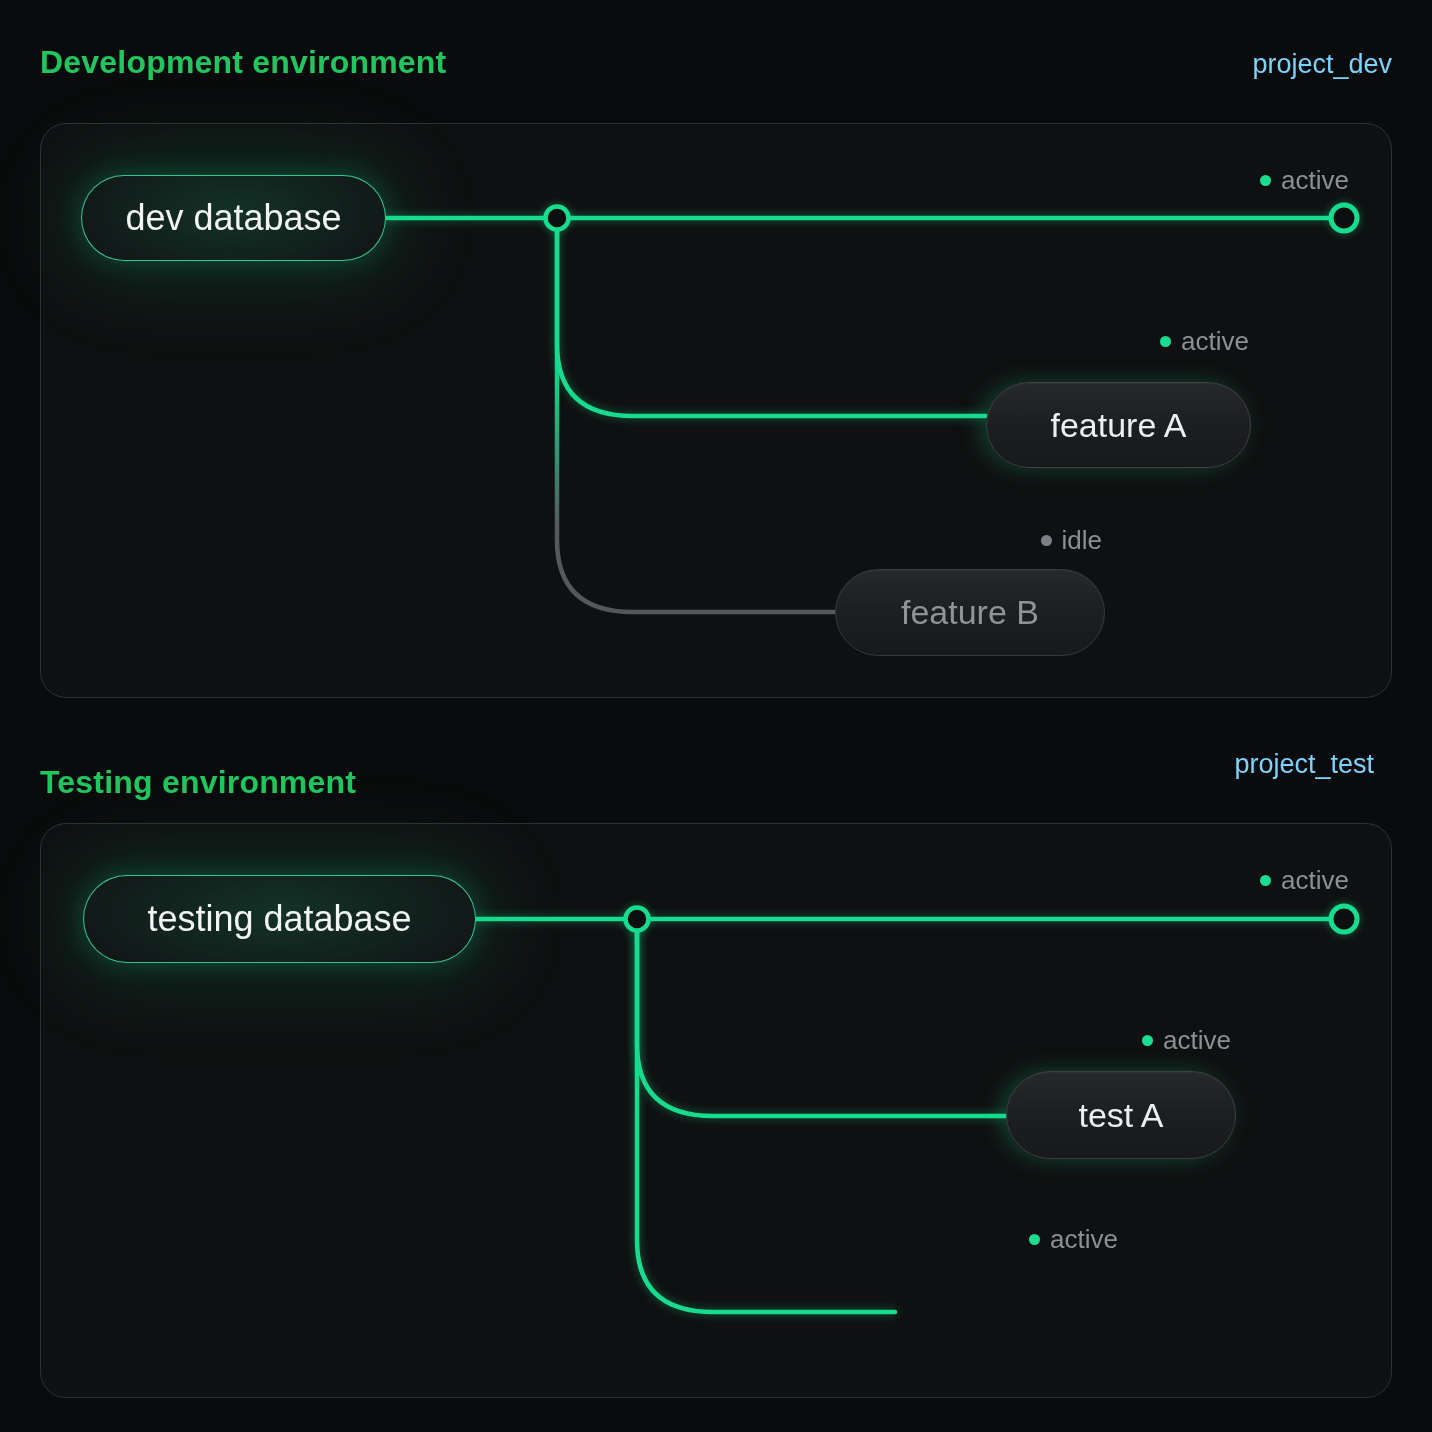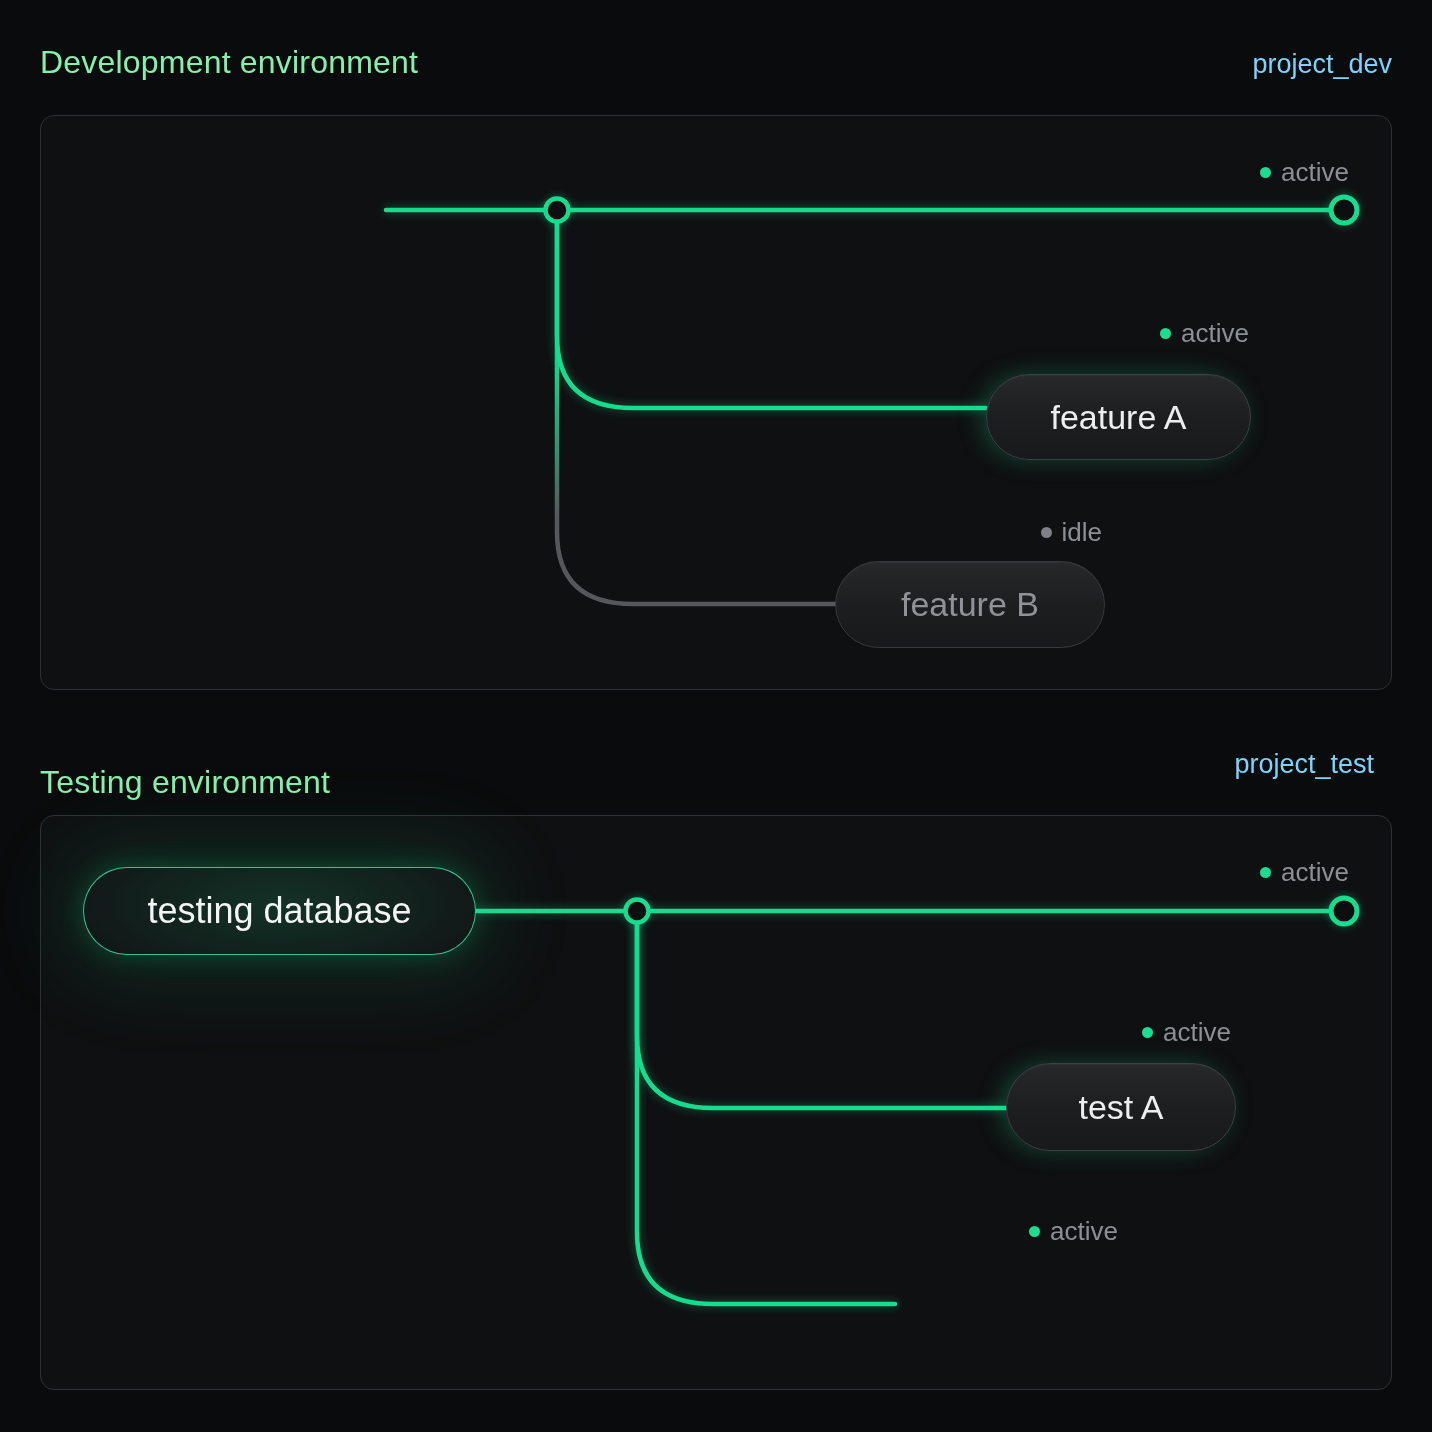--- a/index.html
+++ b/index.html
@@ -1,23 +1,23 @@
 <!DOCTYPE html>
 <html><head>
 <meta charset="utf-8">
 <style>
   html,body{margin:0;padding:0;background:#0a0b0c;}
   .page{position:relative;width:1432px;height:1432px;background:#0a0b0c;
         font-family:"Liberation Sans",sans-serif;overflow:hidden;}
 
-  .section-title{position:absolute;font-size:32px;font-weight:400;color:#86efac;letter-spacing:.2px;}
+  .section-title{position:absolute;font-size:32px;font-weight:700;color:#22c55e;letter-spacing:.2px;}
   .project-label{position:absolute;font-size:27px;font-weight:400;color:#7dd3fc;}
 
   .panel{position:absolute;left:40px;width:1350px;height:573px;
-         background:#0f1011;border:1px solid #2e3134;border-radius:14px;}
+         background:#0f1011;border:1px solid #2e3134;border-radius:26px;margin-top:8px;}
 
   svg.graph{position:absolute;left:0;top:0;overflow:visible;display:block;}
   .line-green{stroke:#17dc8e;stroke-width:4.5;fill:none;stroke-linecap:round;
               filter:drop-shadow(0 0 5px rgba(23,220,142,.45));}
   .line-fade{stroke-width:4.5;fill:none;stroke-linecap:round;}
   .node-circle{stroke:#17dc8e;stroke-width:4.5;fill:#0d0e0f;
                filter:drop-shadow(0 0 4px rgba(23,220,142,.4));}
   .endpoint-circle{stroke-width:5;}
 
   .node{position:absolute;display:flex;align-items:center;justify-content:center;
@@ -60,20 +60,23 @@
       <path class="line-green" d="M 345 94 H 1290"></path>
       <circle class="node-circle" cx="516" cy="94" r="11.5"></circle>
       <circle class="node-circle endpoint-circle" cx="1303" cy="94" r="13"></circle>
     </svg>
 
     <div class="status" style="right:42px;top:41px;">
       <span class="dot"></span>
       <span>active</span>
     </div>
 
+    <div class="node db" style="left:40px;top:51px;width:305px;height:86px;">
+      <span>dev database</span>
+    </div>
 
     <div class="status" style="right:142px;top:202px;">
       <span class="dot"></span>
       <span>active</span>
     </div>
     <div class="node branch-node active-node" style="left:945px;top:258px;width:265px;height:86px;">
       <span>feature A</span>
     </div>
 
     <div class="status idle" style="right:289px;top:401px;">

